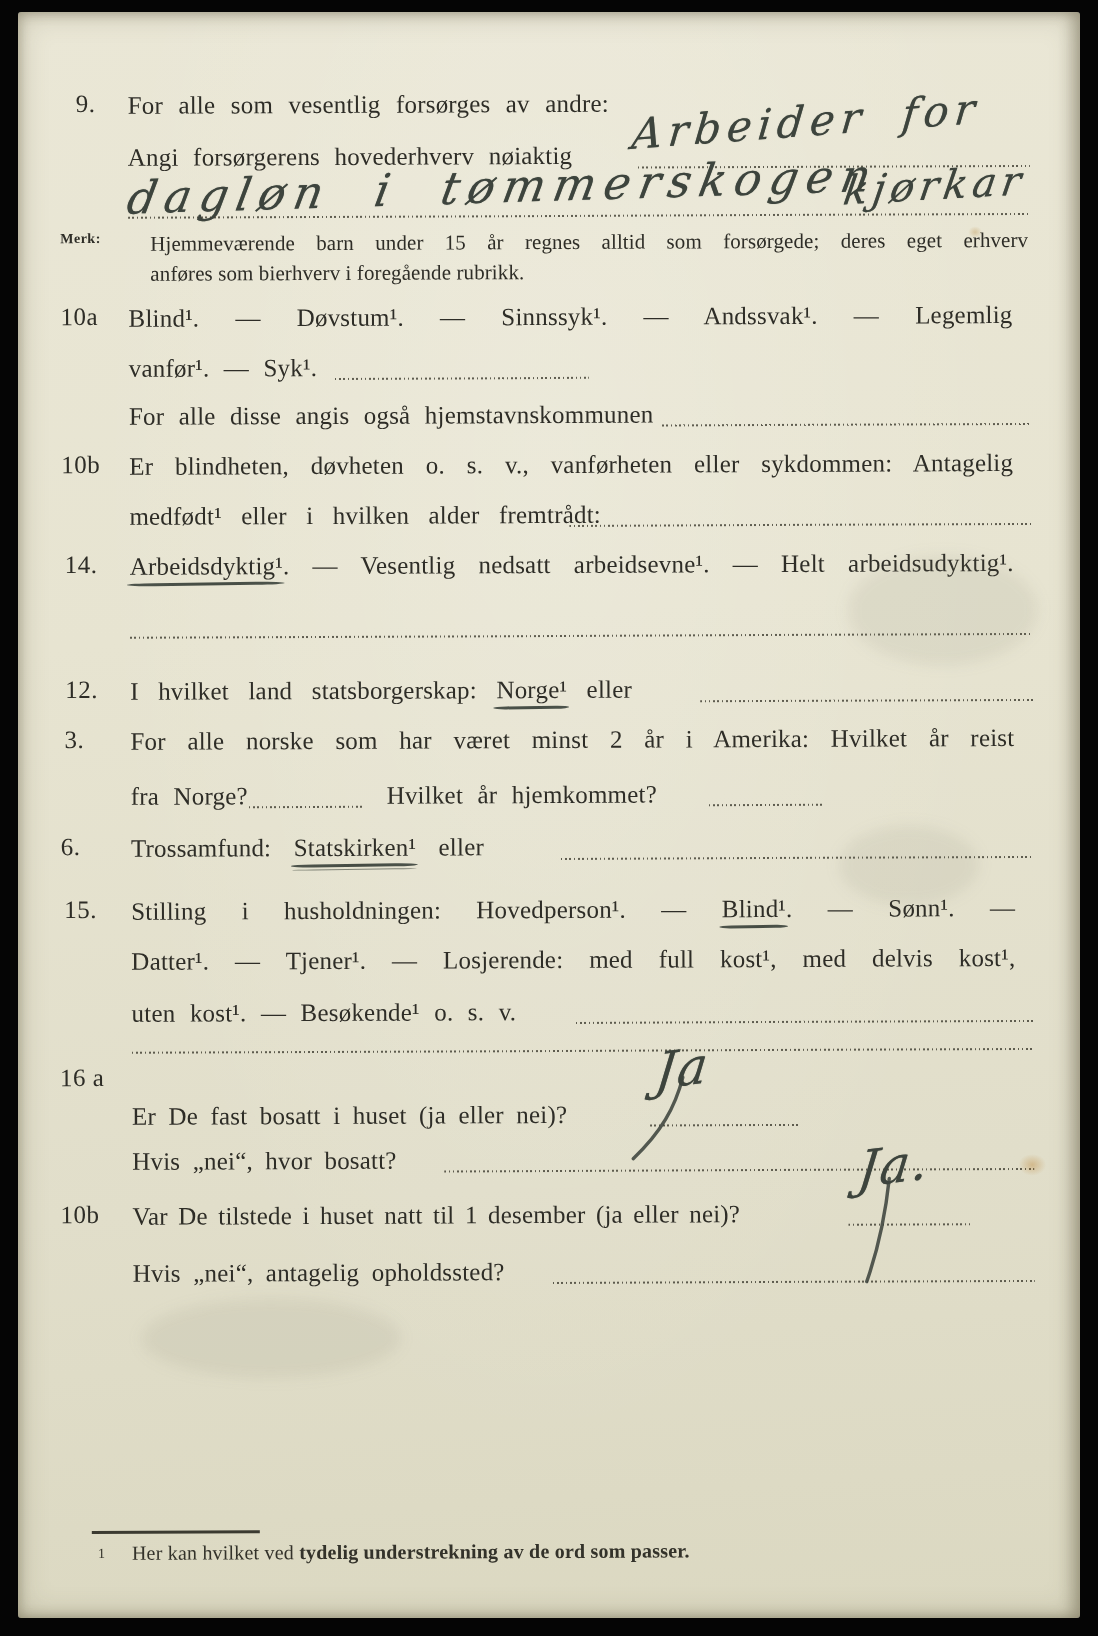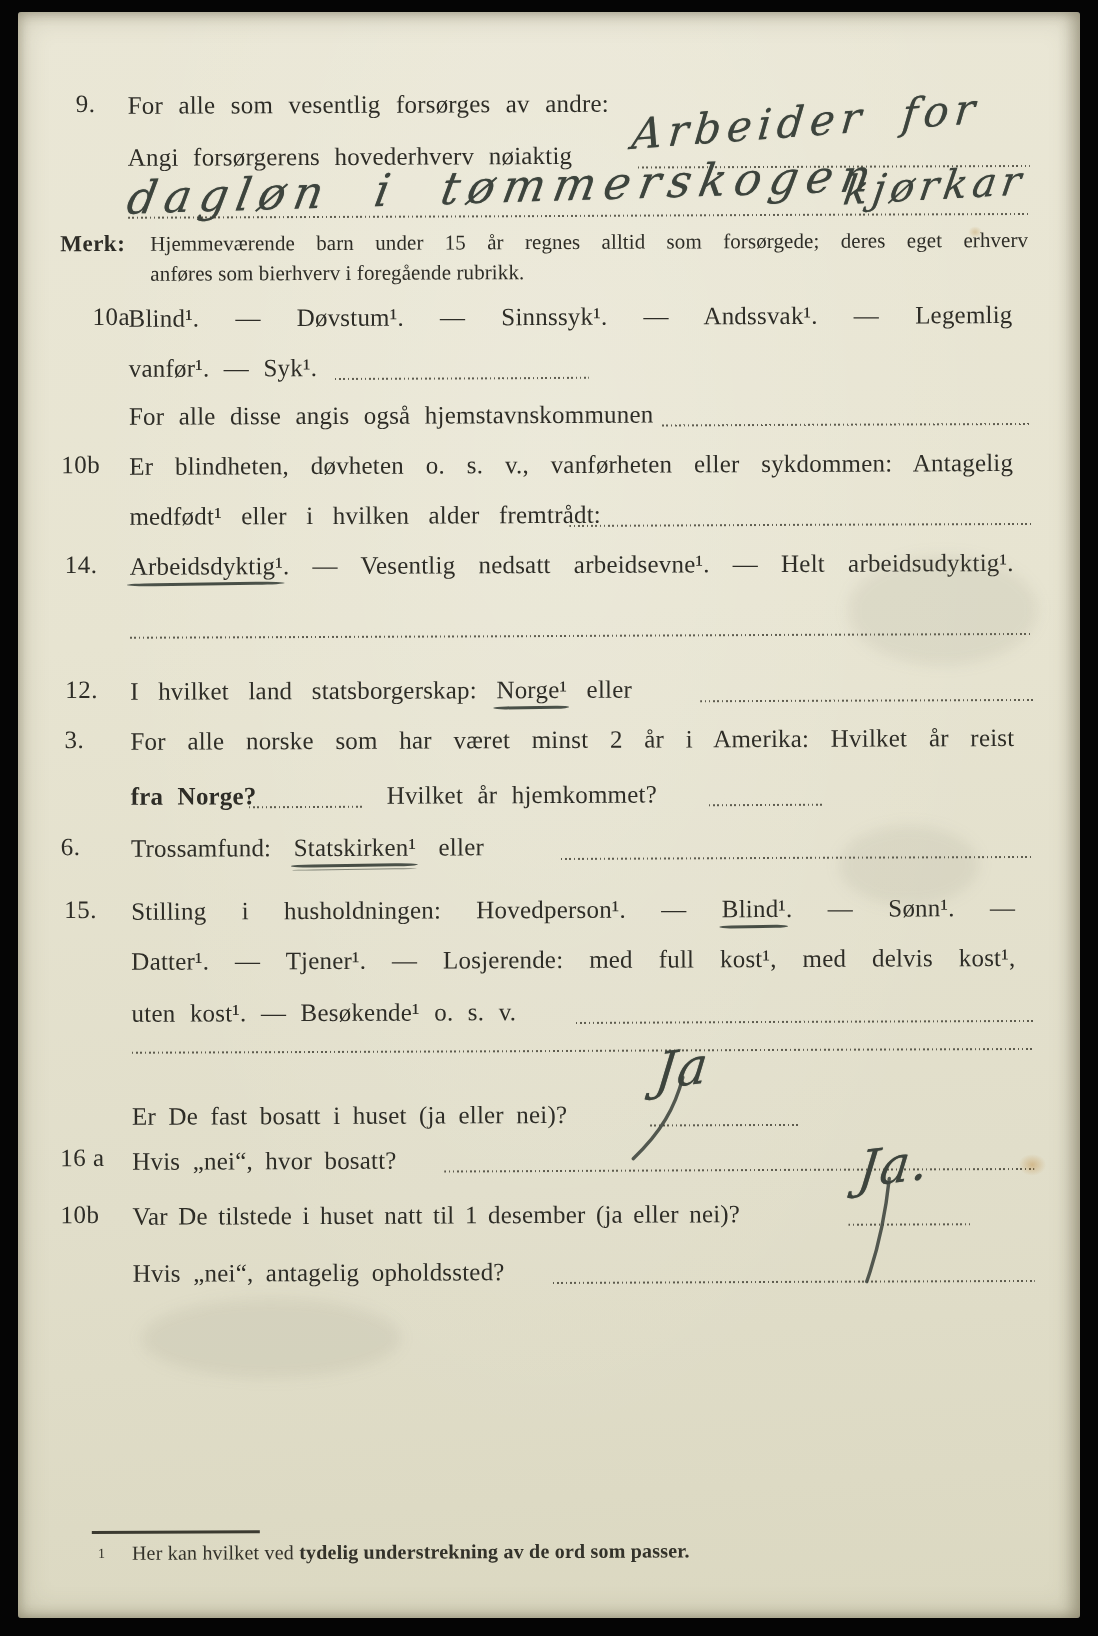--- a/index.html
+++ b/index.html
@@ -58,25 +58,25 @@
     <div class="ln ws9" style="left:112px;top:76px;">For alle som vesentlig forsørges av andre:</div>
 
     <div class="ln ws8" style="left:112px;top:128px;">Angi forsørgerens hovederhverv nøiaktig</div>
     <div class="dotted" style="left:622px;top:154px;width:392px;"></div>
     <div class="hw hw1" style="left:616px;top:86px;">Arbeider for</div>
 
     <div class="hw hw2" style="left:112px;top:148px;">dagløn i tømmerskogen</div>
     <div class="hw hw2b" style="left:828px;top:152px;">kjørkar</div>
     <div class="dotted" style="left:112px;top:202px;width:902px;"></div>
 
-    <div class="num bold" style="left:44px;top:217px;font-size:23px;">Merk:</div>
+    <div class="num bold" style="left:44px;top:217px;font-size:14px;">Merk:</div>
     <div class="ln small jus" style="left:134px;top:217px;width:878px;">Hjemmeværende barn under 15 år regnes alltid som forsørgede; deres eget erhverv</div>
     <div class="ln small" style="left:134px;top:247px;">anføres som bierhverv i foregående rubrikk.</div>
 
-    <div class="num" style="left:44px;top:289px;margin-left:32px;">10a</div>
+    <div class="num" style="left:44px;top:289px;">10a</div>
     <div class="ln jus" style="left:112px;top:289px;width:884px;">Blind¹. — Døvstum¹. — Sinnssyk¹. — Andssvak¹. — Legemlig</div>
     <div class="ln ws8" style="left:112px;top:339px;">vanfør¹. — Syk¹.</div>
     <div class="dotted" style="left:318px;top:364px;width:254px;"></div>
     <div class="ln ws8" style="left:112px;top:387px;">For alle disse angis også hjemstavnskommunen</div>
     <div class="dotted" style="left:645px;top:412px;width:370px;"></div>
 
     <div class="num" style="left:44px;top:437px;">10b</div>
     <div class="ln jus" style="left:112px;top:437px;width:884px;">Er blindheten, døvheten o. s. v., vanførheten eller sykdommen: Antagelig</div>
     <div class="ln ws13" style="left:112px;top:487px;">medfødt¹ eller i hvilken alder fremtrådt:</div>
     <div class="dotted" style="left:552px;top:512px;width:463px;"></div>
@@ -86,41 +86,41 @@
     <div class="dotted" style="left:112px;top:622px;width:902px;"></div>
 
     <div class="num" style="left:47px;top:662px;">12.</div>
     <div class="ln ws13" style="left:112px;top:662px;"><span>I hvilket land statsborgerskap:</span>
       <span class="penwrap"><span>Norge¹</span><i class="penstroke"></i></span>
       <span>eller</span></div>
     <div class="dotted" style="left:682px;top:688px;width:333px;"></div>
 
     <div class="num" style="left:46px;top:712px;">3.</div>
     <div class="ln jus" style="left:112px;top:712px;width:884px;">For alle norske som har været minst 2 år i Amerika: Hvilket år reist</div>
-    <div class="ln ws8" style="left:112px;top:767px;font-weight:bold;">fra Norge?</div>
+    <div class="ln ws8" style="left:112px;top:767px;">fra Norge?</div>
     <div class="dotted" style="left:230px;top:792px;width:116px;"></div>
     <div class="ln ws8" style="left:368px;top:767px;">Hvilket år hjemkommet?</div>
     <div class="dotted" style="left:690px;top:792px;width:114px;"></div>
 
     <div class="num" style="left:42px;top:819px;">6.</div>
     <div class="ln ws16" style="left:112px;top:819px;"><span>Trossamfund:</span>
       <span class="penwrap"><span>Statskirken¹</span><i class="penstroke double"></i></span>
       <span>eller</span></div>
     <div class="dotted" style="left:542px;top:845px;width:473px;"></div>
 
     <div class="num" style="left:45px;top:882px;">15.</div>
     <div class="ln jus" style="left:112px;top:882px;width:884px;"><span>Stilling i husholdningen: Hovedperson¹. —</span>
       <span class="penwrap"><span>Blind¹</span><i class="penstroke"></i></span><span>. — Sønn¹. —</span></div>
     <div class="ln jus" style="left:112px;top:932px;width:884px;">Datter¹. — Tjener¹. — Losjerende: med full kost¹, med delvis kost¹,</div>
     <div class="ln ws8" style="left:112px;top:984px;">uten kost¹. — Besøkende¹ o. s. v.</div>
     <div class="dotted" style="left:556px;top:1009px;width:458px;"></div>
 
     <div class="dotted" style="left:112px;top:1037px;width:902px;"></div>
 
-    <div class="num" style="left:40px;top:1130px;">16 a</div>
+    <div class="num" style="left:40px;top:1050px;">16 a</div>
     <div class="ln ws6" style="left:112px;top:1087px;">Er De fast bosatt i huset (ja eller nei)?</div>
     <div class="dotted" style="left:630px;top:1112px;width:148px;"></div>
     <div class="hw hwja" style="left:636px;top:1028px;">Ja</div>
     <div class="ln ws6" style="left:112px;top:1132px;">Hvis „nei“, hvor bosatt?</div>
     <div class="dotted" style="left:424px;top:1157px;width:590px;"></div>
 
     <div class="num" style="left:40px;top:1187px;">10b</div>
     <div class="ln ws4" style="left:112px;top:1187px;">Var De tilstede i huset natt til 1 desember (ja eller nei)?</div>
     <div class="dotted" style="left:828px;top:1212px;width:124px;"></div>
     <div class="hw hwja" style="left:838px;top:1126px;">Ja.</div>

